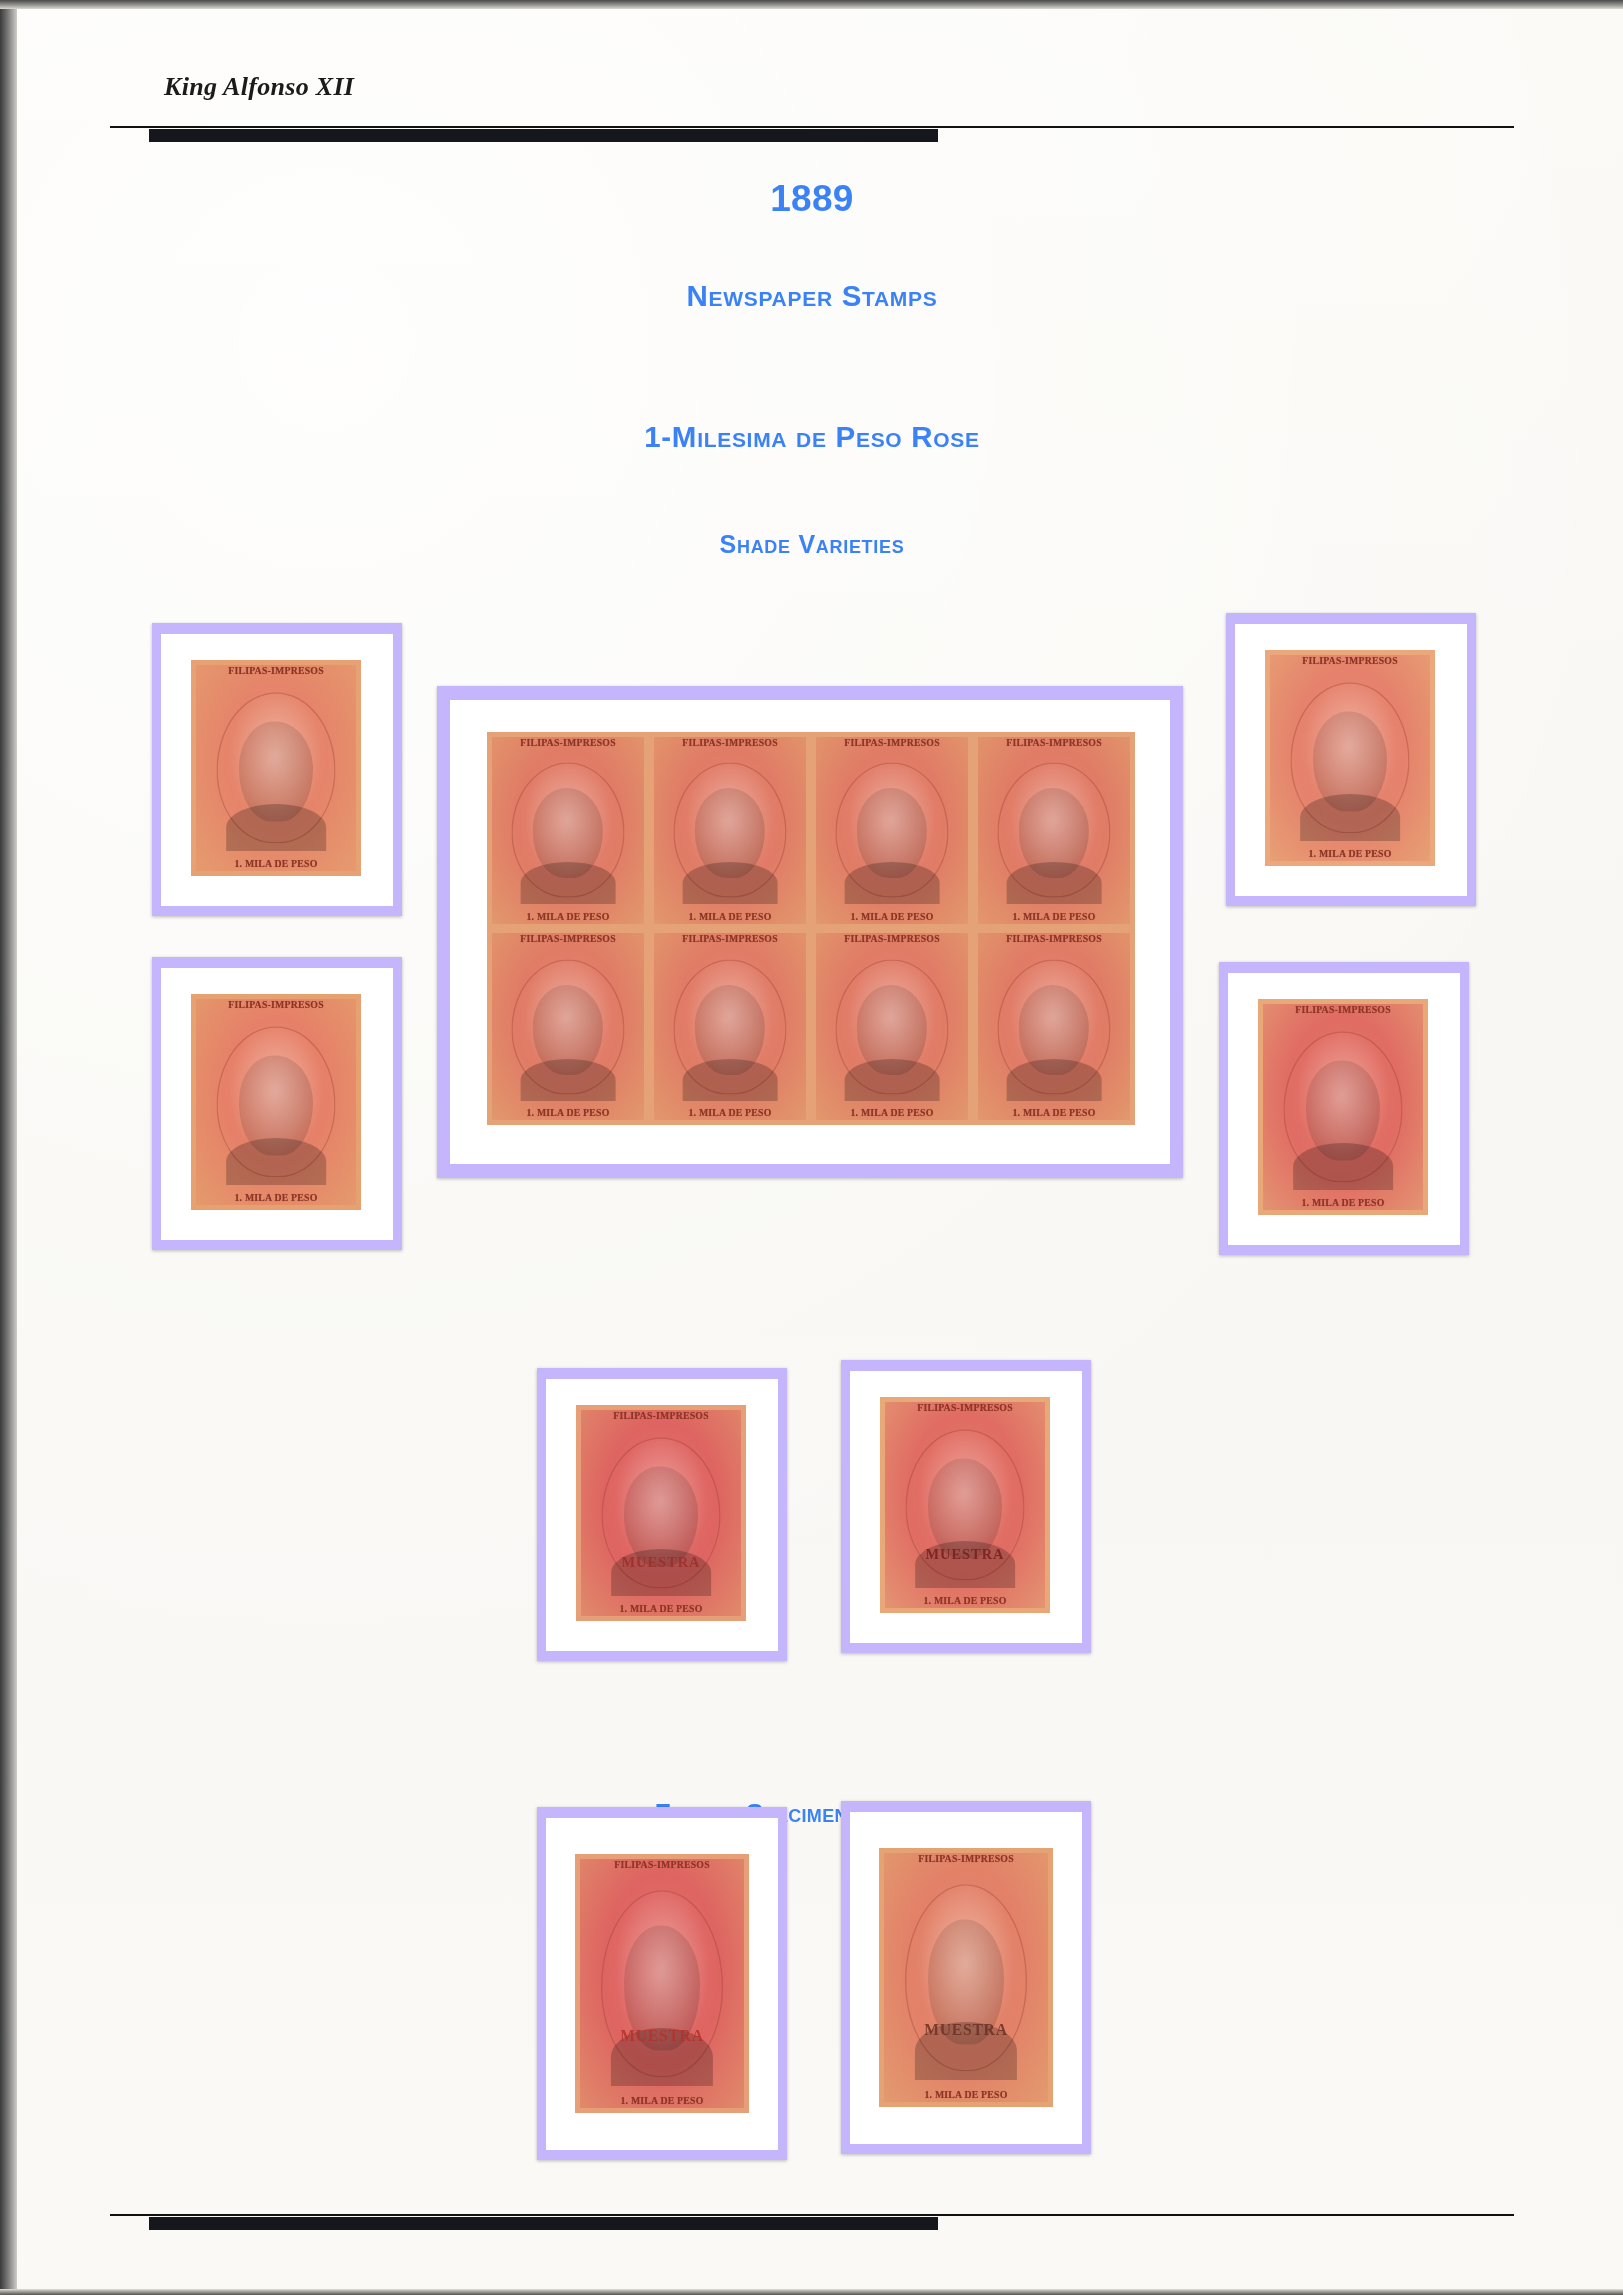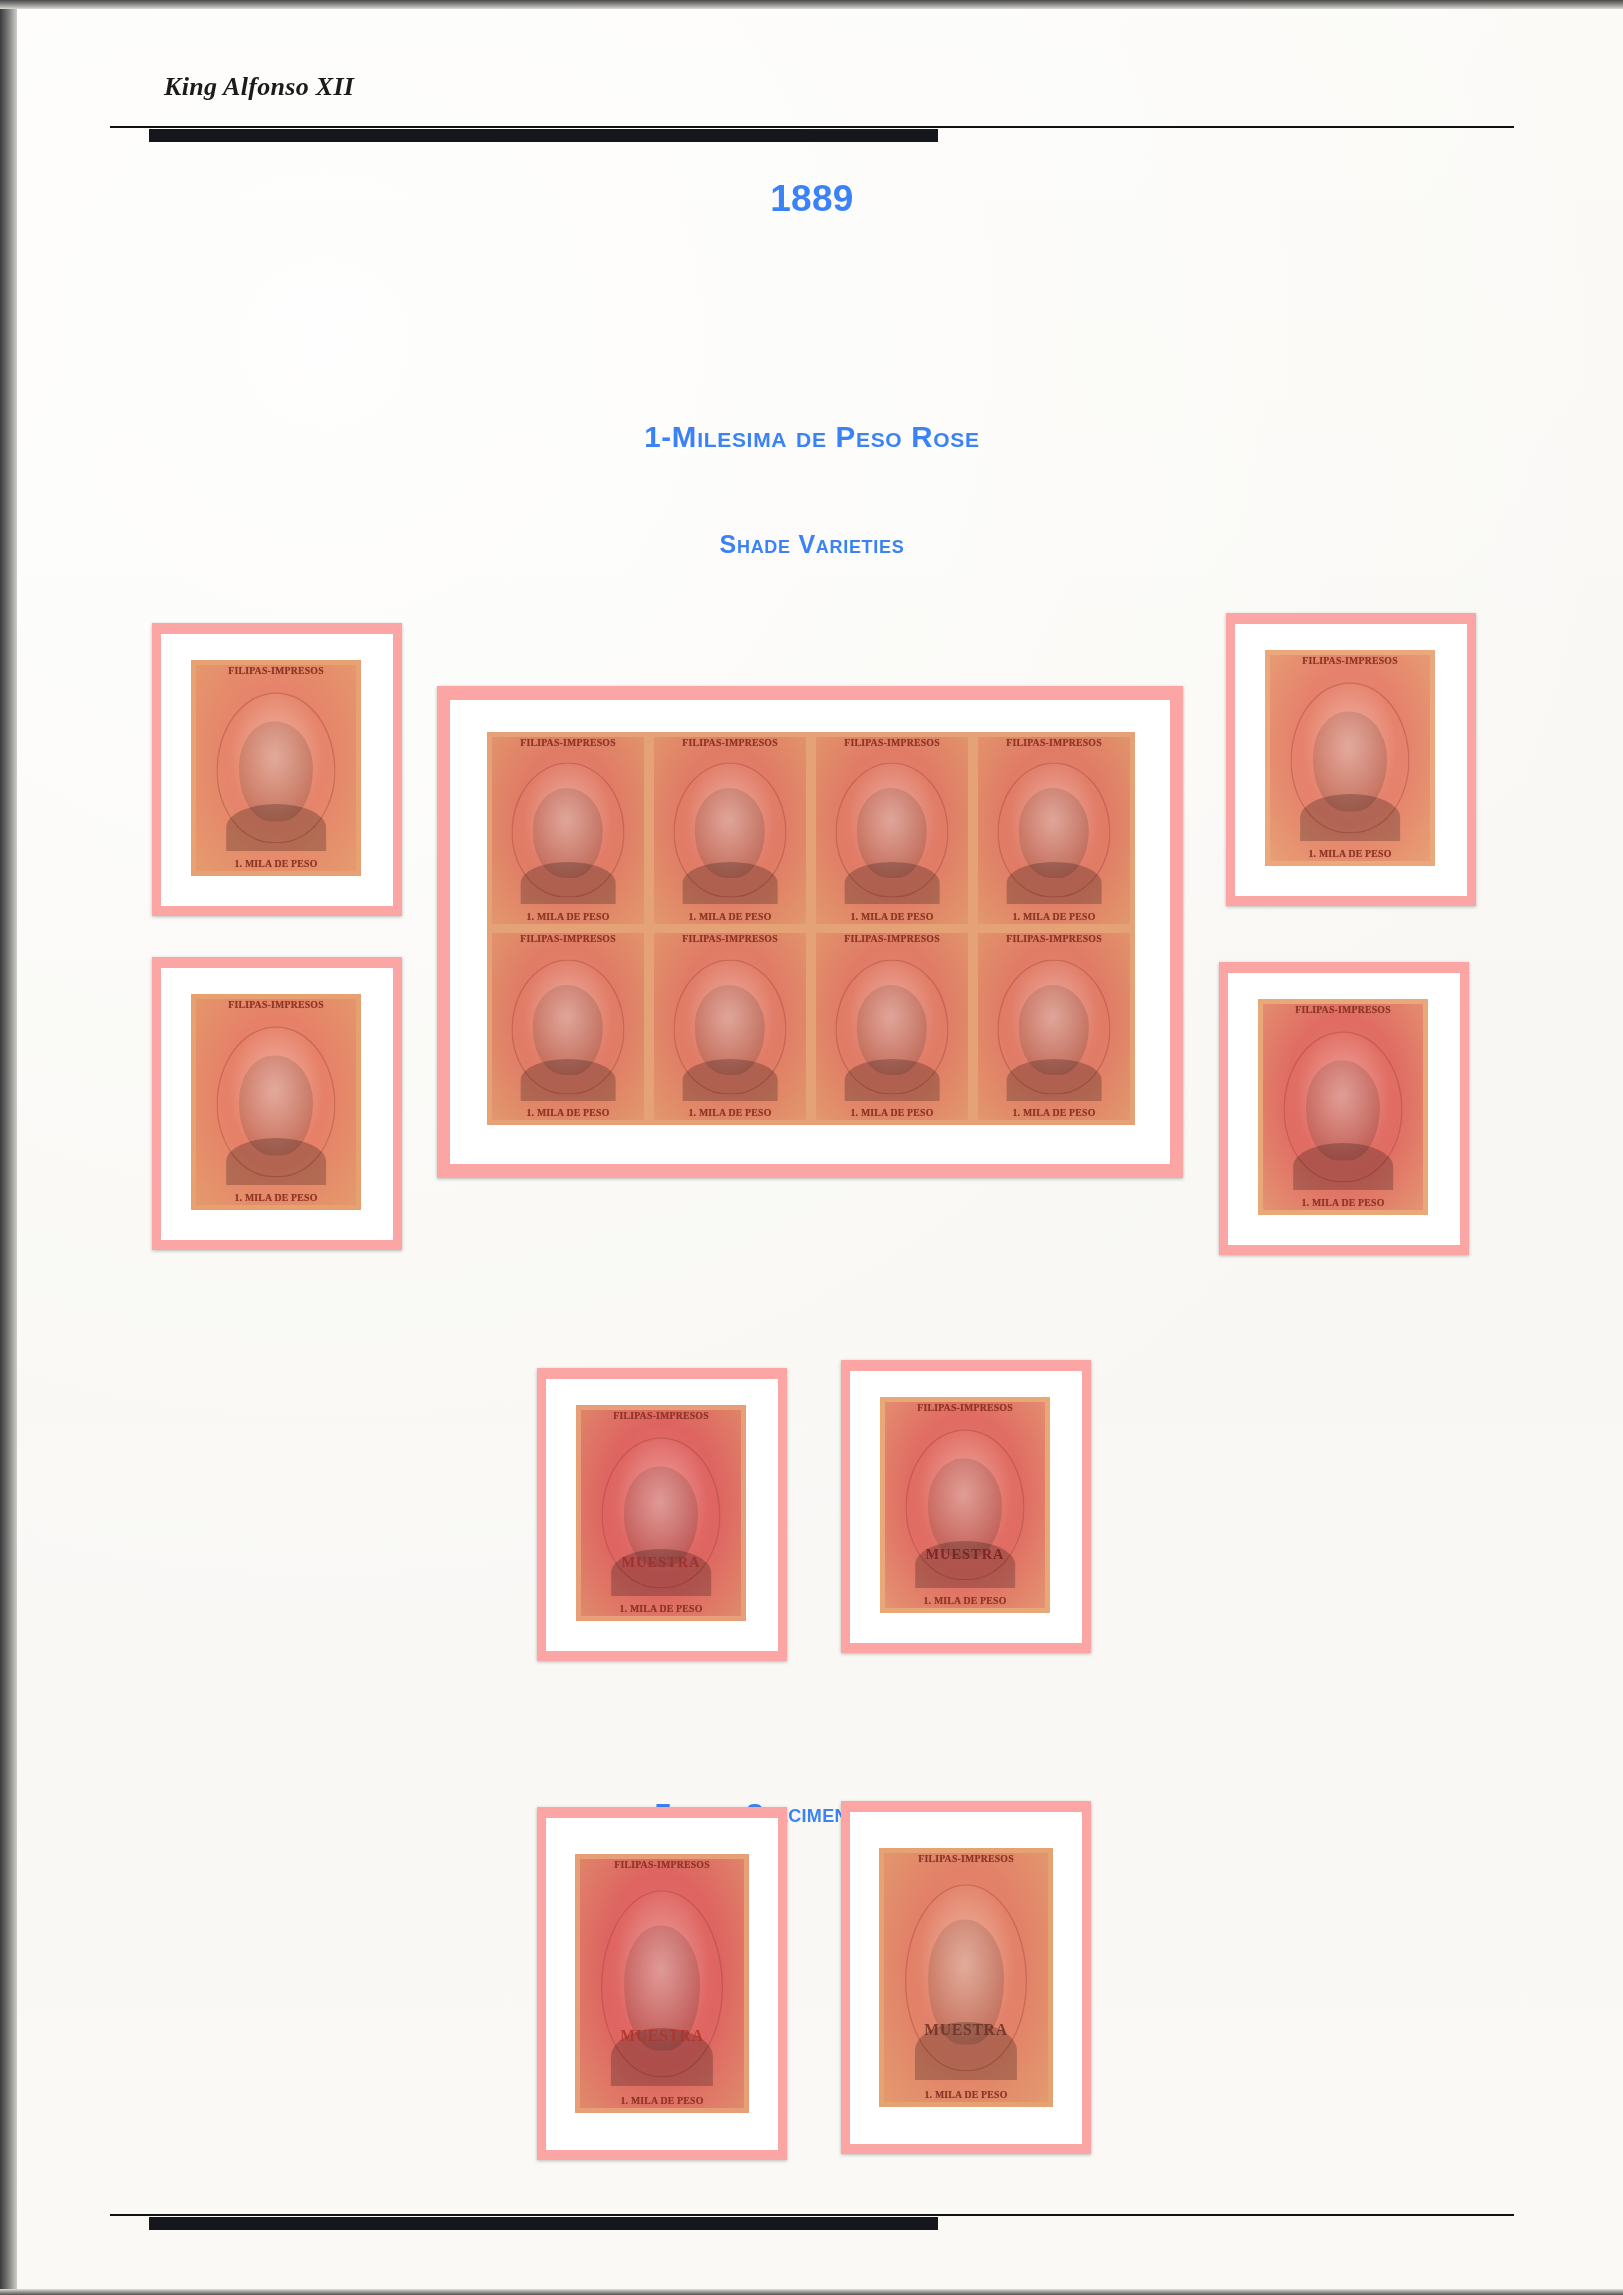--- a/index.html
+++ b/index.html
@@ -132,21 +132,21 @@
     top: 1761px;
     font-size: 26px;
     font-variant: small-caps;
     letter-spacing: 0.3px;
     margin-top: 37px;
   }
 
   
   .mount {
     position: absolute;
-    background: #fca5a5;
+    background: #c4b5fd;
     box-shadow: 0 1.3px 3.3px rgba(0,0,0,0.25);
     box-sizing: border-box;
   }
   .mount-inner {
     position: absolute;
     inset: 10.5px 9.2px;
     background: #ffffff;
     box-sizing: border-box;
   }
   .mount.block .mount-inner { inset: 14.4px 13px; }
@@ -280,20 +280,21 @@
   <div class="paper-tint"></div>
   <div class="edge-left"></div>
   <div class="edge-top"></div>
   <div class="edge-bottom"></div>
 
   <div class="header-title">King Alfonso XII</div>
   <div class="rule-top"></div>
   <div class="bar-top"></div>
 
   <div class="t-center title-year">1889</div>
+  <div class="t-center title-main">Newspaper Stamps</div>
   <div class="t-center title-sub">1-Milesima de Peso Rose</div>
   <div class="t-center title-shade">Shade Varieties</div>
 
   <div class="mount" style="left:152px; top:623px; width:250px; height:293px;">
     <div class="mount-inner"></div>
     <div class="stamp shade-a" style="left:39px; top:37px; width:170px; height:216px;">
       <div class="stamp-inner">
         <div class="stamp-top-label">FILIPAS-IMPRESOS</div>
         <div class="portrait">
           <div class="oval"></div>

